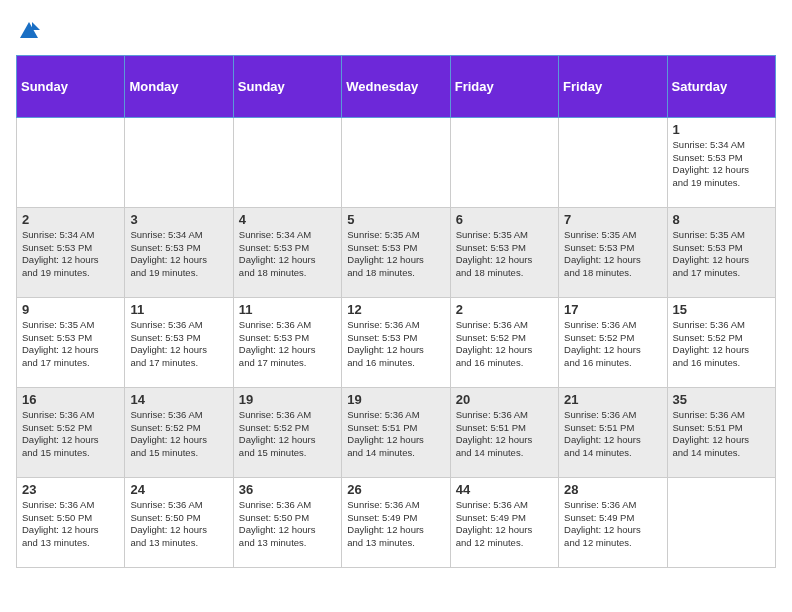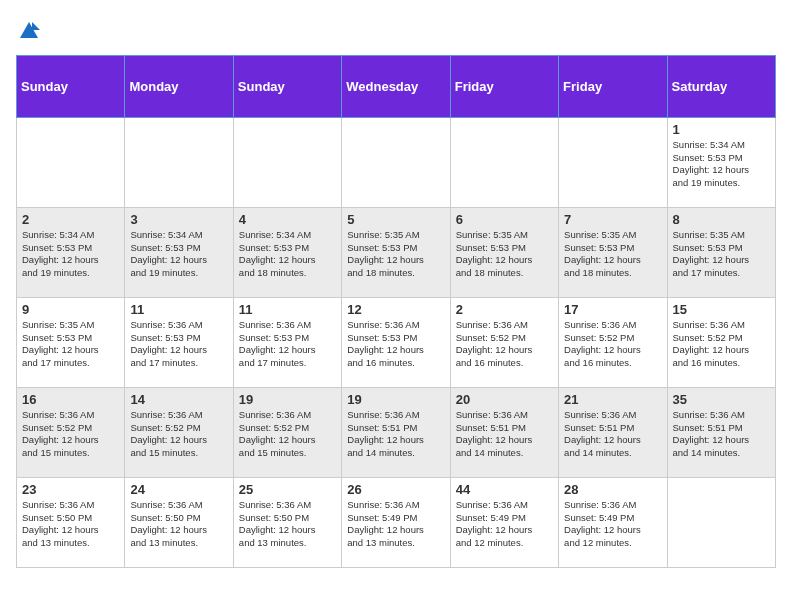--- a/index.html
+++ b/index.html
@@ -311,21 +311,21 @@
 and 13 minutes.</div>
         </td>
         <td>
           <span class="day-num">24</span>
           <div class="day-info" style="white-space: pre-line;">Sunrise: 5:36 AM
 Sunset: 5:50 PM
 Daylight: 12 hours
 and 13 minutes.</div>
         </td>
         <td>
-          <span class="day-num">25</span>
+          <span class="day-num">36</span>
           <div class="day-info" style="white-space: pre-line;">Sunrise: 5:36 AM
 Sunset: 5:50 PM
 Daylight: 12 hours
 and 13 minutes.</div>
         </td>
         <td>
           <span class="day-num">26</span>
           <div class="day-info" style="white-space: pre-line;">Sunrise: 5:36 AM
 Sunset: 5:49 PM
 Daylight: 12 hours

